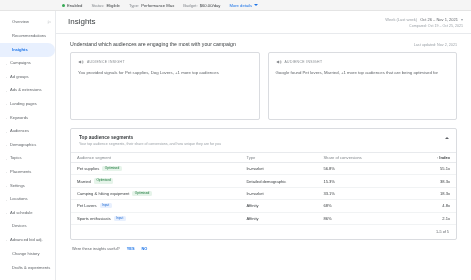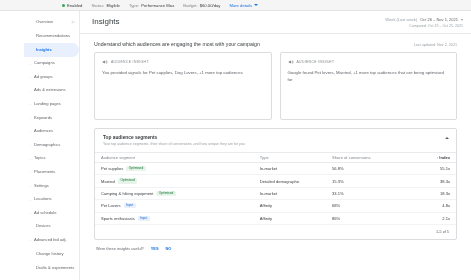--- a/index.html
+++ b/index.html
@@ -22,21 +22,21 @@
     white-space: nowrap;
   }
   .topbar .seg { display: flex; align-items: center; gap: 2px; }
   .dot { width: 3px; height: 3px; border-radius: 50%; background: #34a853; display: inline-block; }
   .topbar .val { color: #3c4043; }
   .topbar .lbl { color: #80868b; }
   .more { color: #1a73e8; display: flex; align-items: center; gap: 1.5px; }
   .caret { width: 0; height: 0; border-left: 2px solid transparent; border-right: 2px solid transparent; border-top: 2.4px solid #1a73e8; }
 
   
-  .body { flex: 1; display: flex; min-height: 0; margin-left: 24px; }
+  .body { flex: 1; display: flex; min-height: 0; }
 
   
   .sidebar {
     width: 56px; flex: 0 0 56px;
     background: #ffffff;
     border-right: 1px solid #e8eaed;
     padding-top: 5px;
     overflow: hidden;
   }
   .nav-item {

